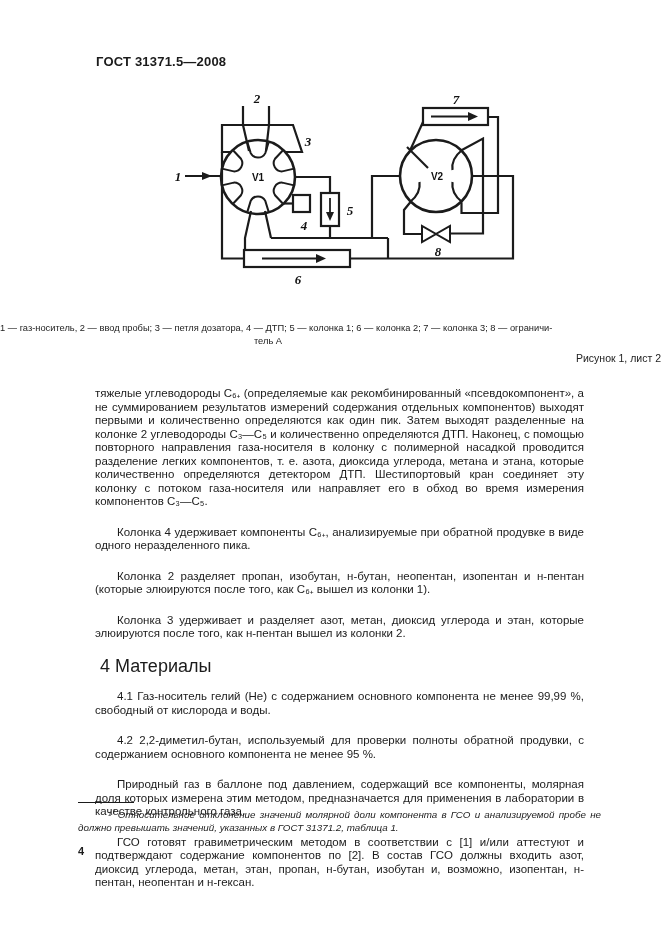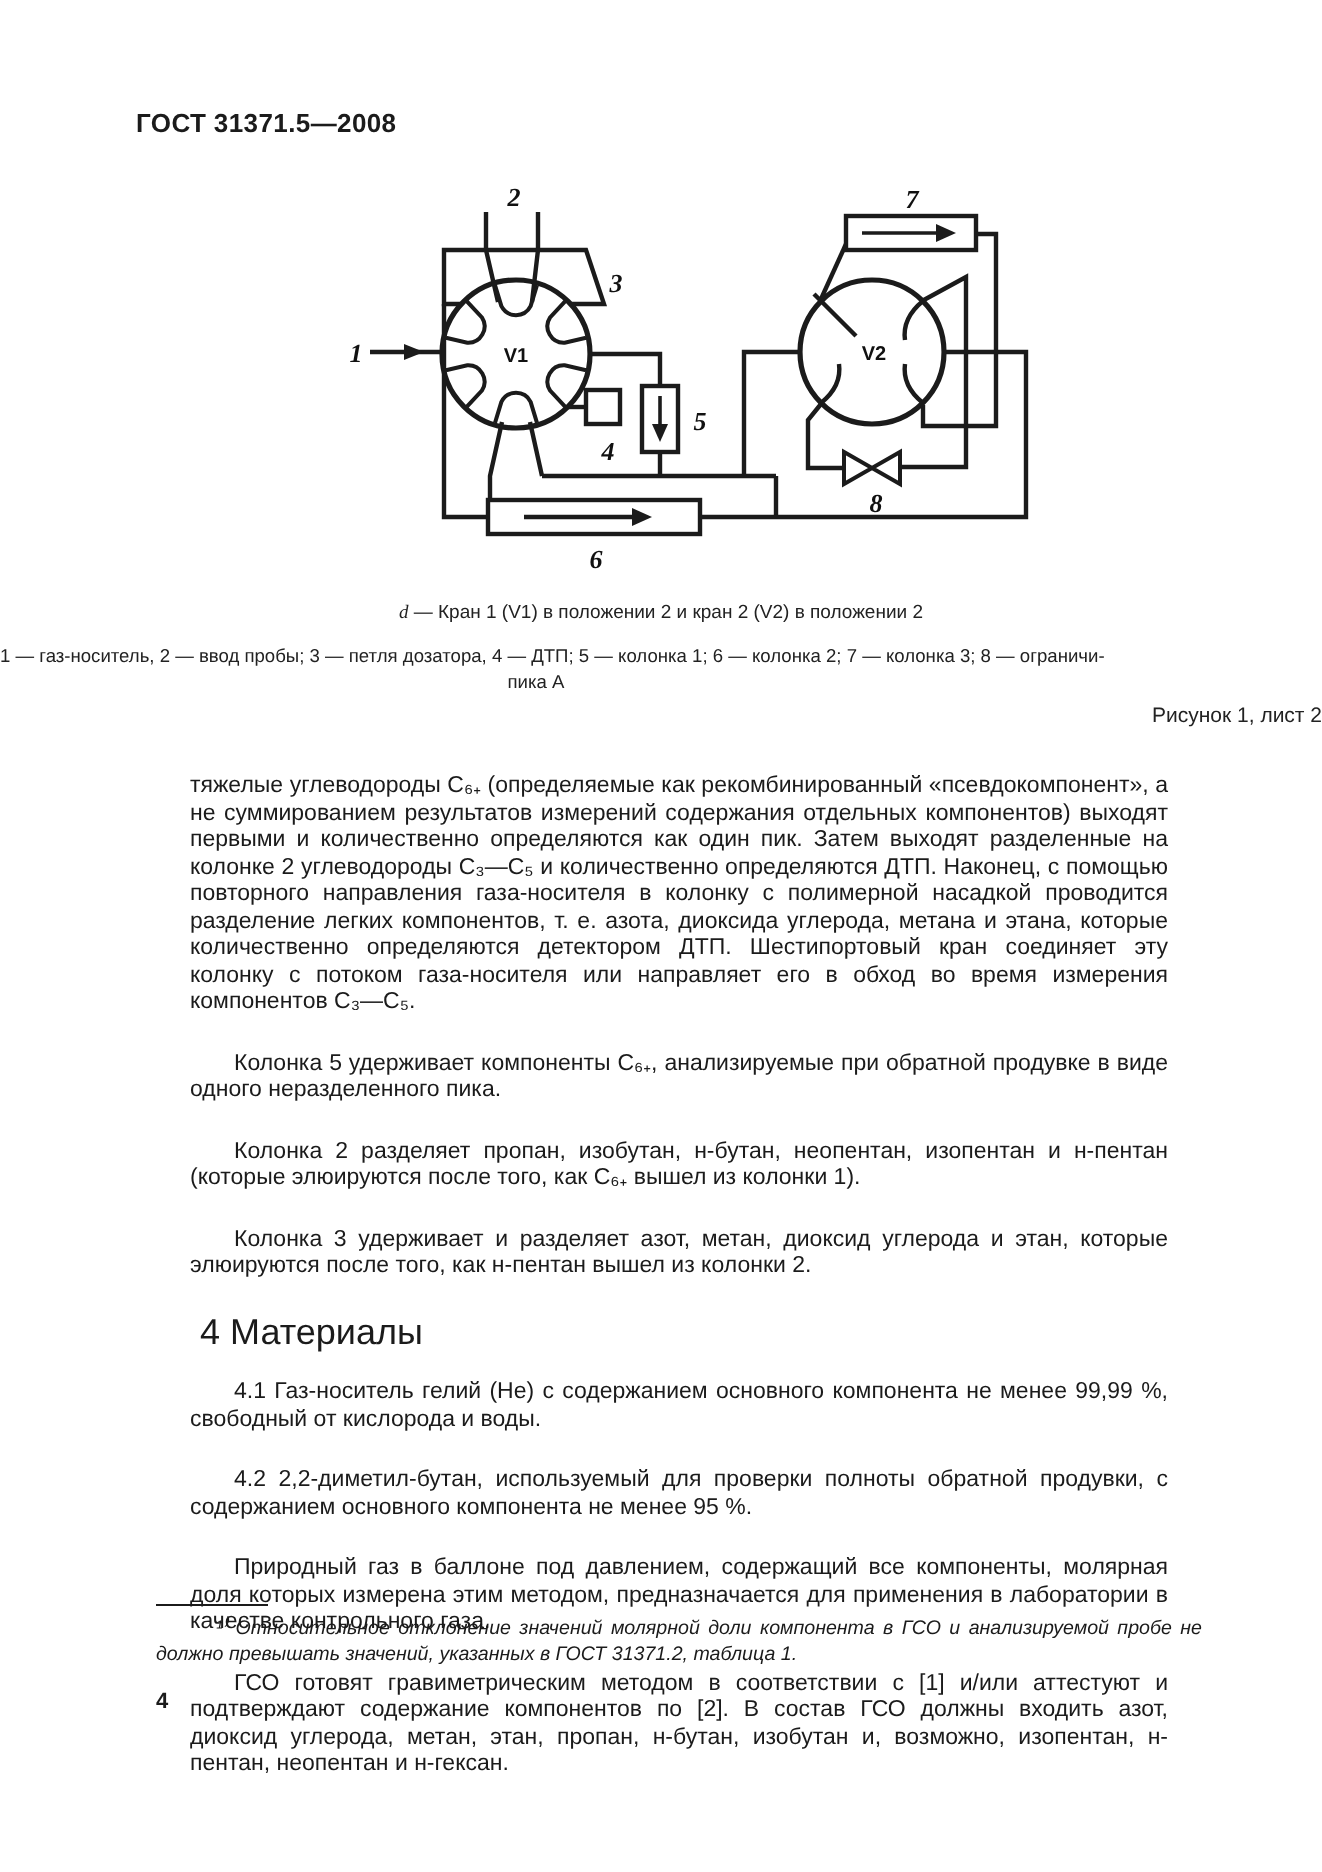--- a/index.html
+++ b/index.html
@@ -3,21 +3,21 @@
 <meta charset="utf-8">
 <style>
   html,body { margin:0; padding:0; }
   body {
     width:661px; height:936px; background:#ffffff;
     font-family:"Liberation Sans", sans-serif; color:#1b1b1b;
   }
   .page { position:relative; width:661px; height:936px; background:#fff; overflow:hidden; }
 
   .doc-header {
-    position:absolute; left:68px; top:54px;
+    position:absolute; left:96px; top:54px;
     font-size:13px; font-weight:bold; letter-spacing:0.2px;
   }
 
   svg.diagram { position:absolute; left:158px; top:84px; }
   svg.diagram path, svg.diagram polyline, svg.diagram rect, svg.diagram circle, svg.diagram polygon {
     vector-effect:none;
   }
   .callout {
     font-family:"Liberation Serif", serif;
     font-style:italic; font-weight:bold; font-size:13px; fill:#111;
@@ -138,32 +138,31 @@
       <text class="callout" x="304" y="230">4</text>
       <text class="callout" x="350" y="215">5</text>
       <text class="callout" x="298" y="284">6</text>
       <text class="callout" x="456" y="104">7</text>
       <text class="callout" x="438" y="256">8</text>
       <text class="valve-label" x="258" y="181">V1</text>
       <text class="valve-label" x="437" y="180">V2</text>
     </g>
   </svg>
 
-  <div class="fig-caption">d — Кран 1 (V1) в положении 2 и кран 2 (V2) в положении 2</div>
 
   <div class="fig-legend">
     <div class="l1">1 — газ-носитель, 2 — ввод пробы; 3 — петля дозатора, 4 — ДТП; 5 — колонка 1; 6 — колонка 2; 7 — колонка 3; 8 — ограничи-</div>
-    <div class="l2">пика А</div>
+    <div class="l2">тель А</div>
   </div>
 
   <div class="fig-title">Рисунок 1, лист 2</div>
 
   <div class="textcol">
     <p class="noindent">тяжелые углеводороды С₆₊ (определяемые как рекомбинированный «псевдокомпонент», а не суммированием результатов измерений содержания отдельных компонентов) выходят первыми и количественно определяются как один пик. Затем выходят разделенные на колонке 2 углеводороды С₃—С₅ и количественно определяются ДТП. Наконец, с помощью повторного направления газа-носителя в колонку с полимерной насадкой проводится разделение легких компонентов, т. е. азота, диоксида углерода, метана и этана, которые количественно определяются детектором ДТП. Шестипортовый кран соединяет эту колонку с потоком газа-носителя или направляет его в обход во время измерения компонентов С₃—С₅.</p>
-    <p>Колонка 5 удерживает компоненты С₆₊, анализируемые при обратной продувке в виде одного неразделенного пика.</p>
+    <p>Колонка 4 удерживает компоненты С₆₊, анализируемые при обратной продувке в виде одного неразделенного пика.</p>
     <p>Колонка 2 разделяет пропан, изобутан, н-бутан, неопентан, изопентан и н-пентан (которые элюируются после того, как С₆₊ вышел из колонки 1).</p>
     <p>Колонка 3 удерживает и разделяет азот, метан, диоксид углерода и этан, которые элюируются после того, как н-пентан вышел из колонки 2.</p>
 
     <div class="sec-heading">4  Материалы</div>
 
     <p>4.1  Газ-носитель гелий (Не) с содержанием основного компонента не менее 99,99 %, свободный от кислорода и воды.</p>
     <p>4.2  2,2-диметил-бутан, используемый для проверки полноты обратной продувки, с содержанием основного компонента не менее 95 %.</p>
     <p>Природный газ в баллоне под давлением, содержащий все компоненты, молярная доля которых измерена этим методом, предназначается для применения в лаборатории в качестве контрольного газа.</p>
     <p>ГСО готовят гравиметрическим методом в соответствии с [1] и/или аттестуют и подтверждают содержание компонентов по [2]. В состав ГСО должны входить азот, диоксид углерода, метан, этан, пропан, н-бутан, изобутан и, возможно, изопентан, н-пентан, неопентан и н-гексан.</p>
   </div>

